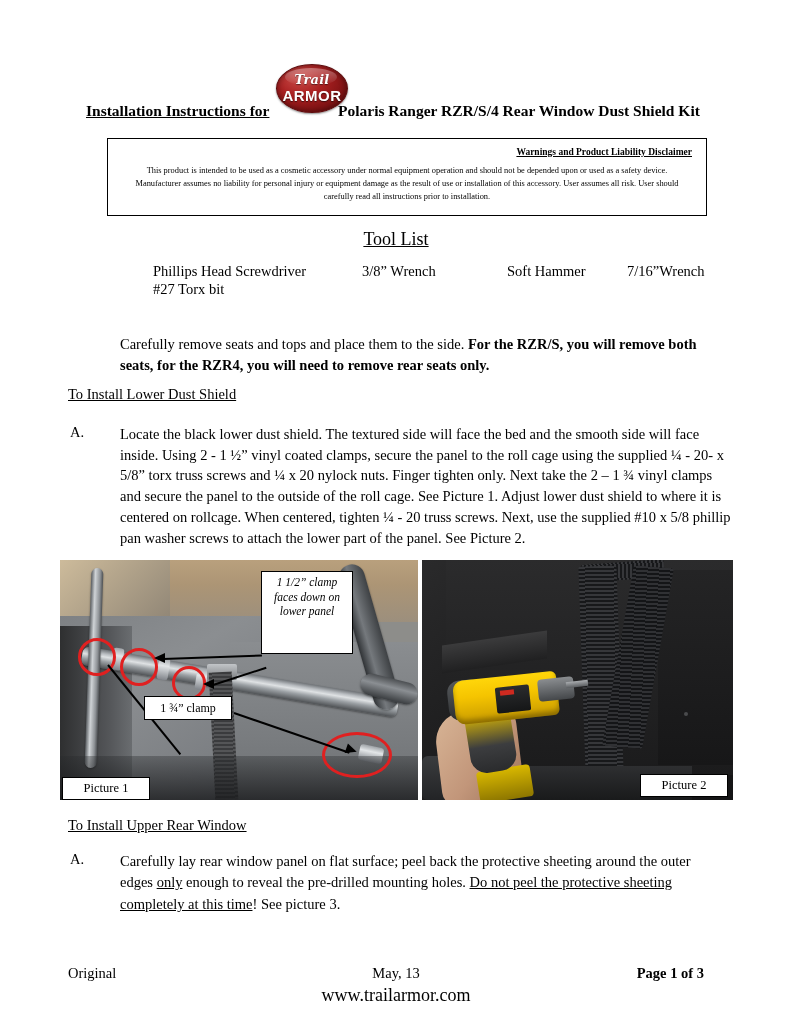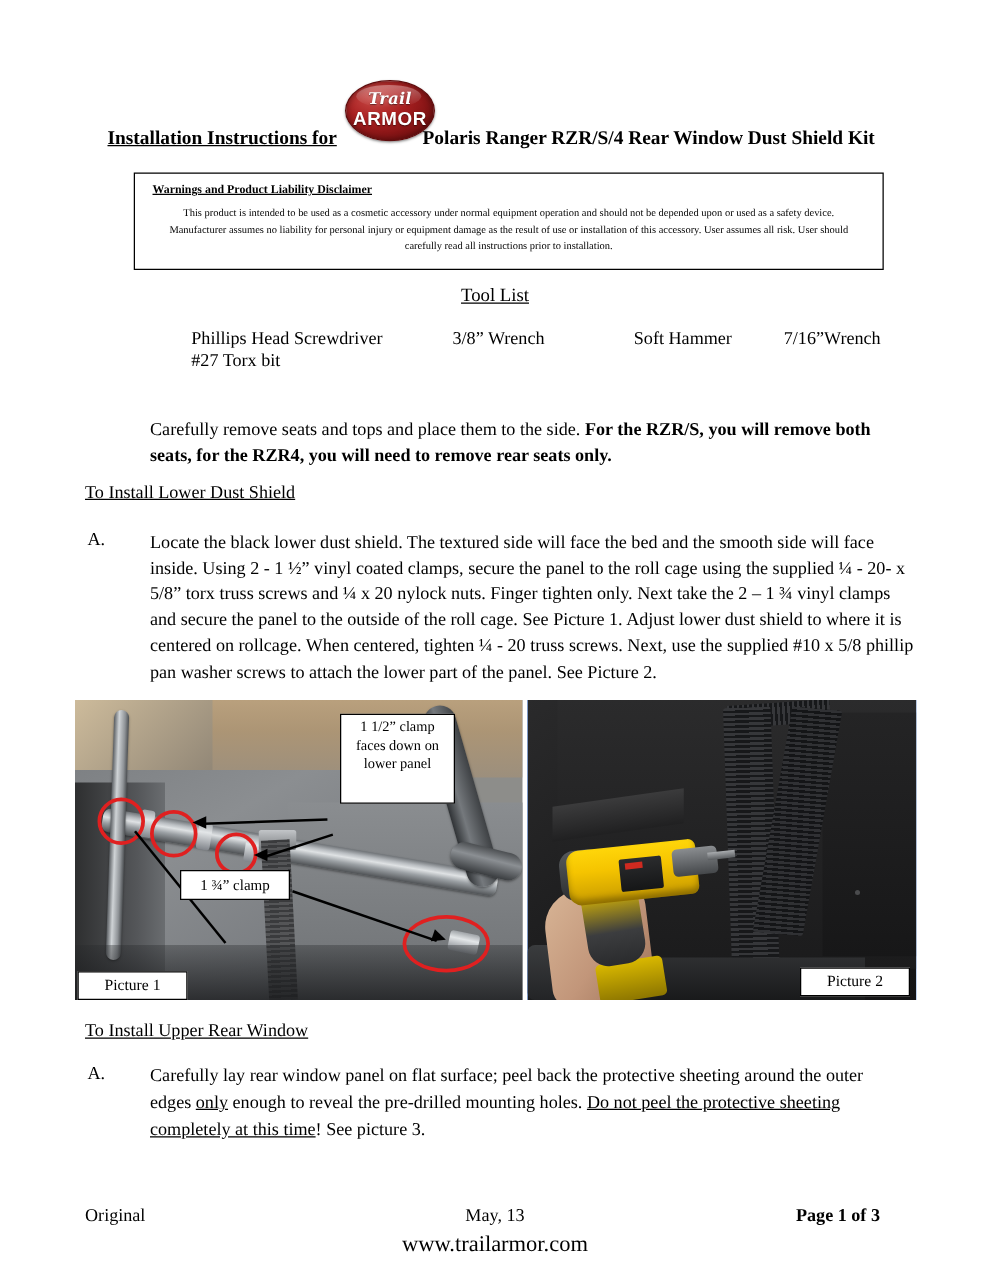--- a/index.html
+++ b/index.html
@@ -80,39 +80,39 @@
   
   #warning-box {
     position: absolute;
     left: 107px; top: 138px;
     width: 600px; height: 78px;
     border: 1.6px solid #000;
     box-sizing: border-box;
     padding: 8px 14px 0 14px;
   }
   #warning-title {
-    text-align: left;
+    text-align: right;
     font-size: 9.5px;
     font-weight: bold;
     text-decoration: underline;
     margin-bottom: 7px;
   }
   #warning-body {
     text-align: center;
     font-size: 8.4px;
     line-height: 1.55;
     padding: 0 6px;
   }
 
   
   #tool-list-heading {
     position: absolute;
     left: 0; right: 0; top: 229px;
     text-align: center;
-    font-size: 15px;
+    font-size: 18px;
     text-decoration: underline;
   }
   #tools-row {
     position: absolute;
     left: 0; top: 263px; width: 792px; height: 40px; margin-left: 38px;
   }
   .tool {
     position: absolute;
     font-size: 14.5px;
     white-space: nowrap;
@@ -471,21 +471,21 @@
   <div class="arrow-head" style="left:94px; top:93px; border-right:11px solid #000;"></div>
 
   <div class="arrow-line" style="left:153px; top:124px; width:56px; transform:rotate(-18deg);"></div>
   <div class="arrow-head" style="left:143px; top:119px; border-right:11px solid #000;"></div>
 
   <div class="arrow-line" style="left:48px; top:104px; width:115px; transform:rotate(51deg);"></div>
 
   <div class="arrow-line" style="left:174px; top:152px; width:122px; transform:rotate(19deg);"></div>
   <div class="arrow-head" style="left:286px; top:185px; border-left:11px solid #000; transform:rotate(19deg);"></div>
 
-  <div class="callout" style="left:212px; top:11px; width:92px; height:72px;">1 1/2” clamp faces down on lower panel</div>
+  <div class="callout" style="left:201px; top:11px; width:92px; height:83px;font-style:italic;">1 1/2” clamp faces down on lower panel</div>
 
   <div class="callout" style="left:84px; top:136px; width:88px; height:24px; font-size:12px; padding-top:4px;">1 ¾” clamp</div>
 
   <div class="picture-label" style="left:2px; top:217px; width:88px;">Picture 1</div>
 </div>
 
 <div id="photo2">
   <div class="p2-bg"></div>
   <div class="p2-panel"></div>
   <div class="p2-panel-right"></div>

